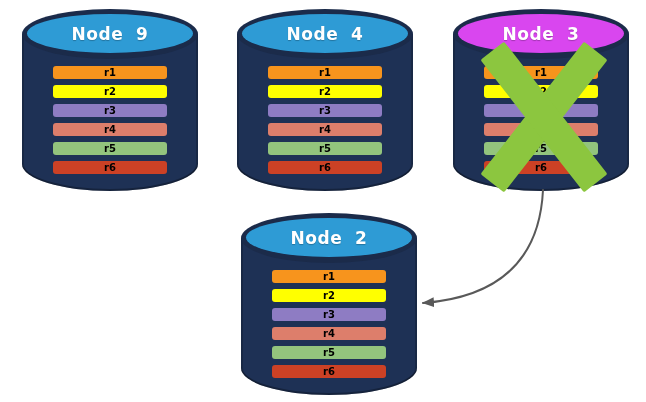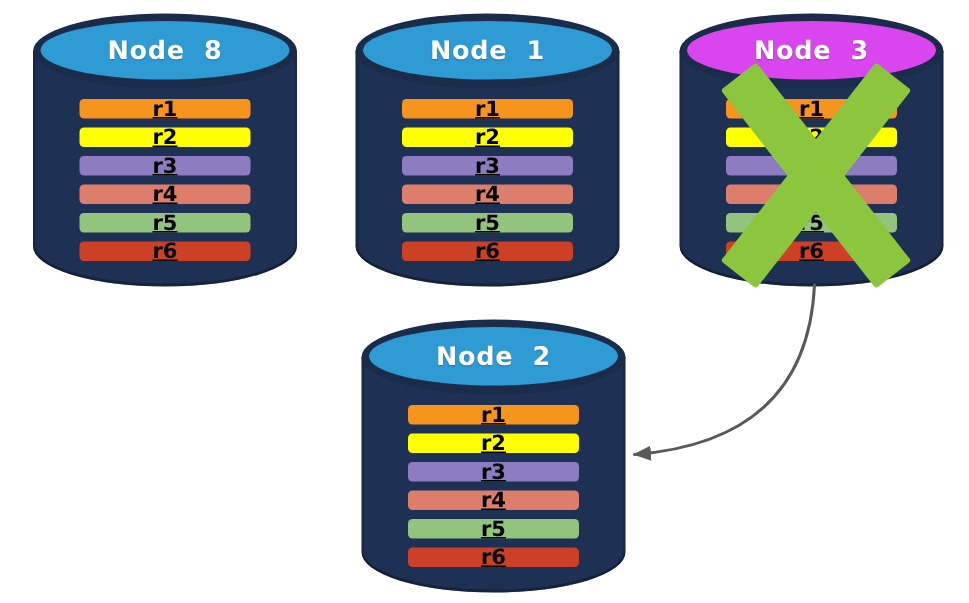--- a/index.html
+++ b/index.html
@@ -54,24 +54,23 @@
     width: 114px;
     display: flex; flex-direction: column; gap: 6px;
   }
   .row {
     height: 13px;
     border-radius: 3px;
     display: flex; align-items: center; justify-content: center;
   }
   .row-label {
     color: #000000;
-    font-size: 14px;
+    font-size: 10px;
     font-weight: bold;
     line-height: 1;
-    text-decoration: underline;
   }
 
   
   .x-mark {
     position: absolute;
     left: 39px; top: 42px;
     width: 103px; height: 132px;
     pointer-events: none;
   }
   .x-bar {
@@ -113,21 +112,21 @@
         </div>
       <div class="row" style="background-color: rgb(147, 196, 125);">
           <span class="row-label">r5</span>
         </div>
       <div class="row" style="background-color: rgb(204, 65, 37);">
           <span class="row-label">r6</span>
         </div>
     </div>
     <div class="cyl-top" style="background-color: rgb(27, 43, 74);">
       <div class="cyl-top-inner" style="background-color: rgb(46, 155, 213);">
-        <span class="node-label">Node  8</span>
+        <span class="node-label">Node  9</span>
       </div>
     </div>
   </div>
 
   <div class="node" style="left:237px; top:9px;">
     <div class="cyl-body" style="background-color: rgb(30, 49, 85);"></div>
     <div class="rows">
       <div class="row" style="background-color: rgb(247, 148, 29);">
           <span class="row-label">r1</span>
         </div>
@@ -142,21 +141,21 @@
         </div>
       <div class="row" style="background-color: rgb(147, 196, 125);">
           <span class="row-label">r5</span>
         </div>
       <div class="row" style="background-color: rgb(204, 65, 37);">
           <span class="row-label">r6</span>
         </div>
     </div>
     <div class="cyl-top" style="background-color: rgb(27, 43, 74);">
       <div class="cyl-top-inner" style="background-color: rgb(46, 155, 213);">
-        <span class="node-label">Node  1</span>
+        <span class="node-label">Node  4</span>
       </div>
     </div>
   </div>
 
   <div class="node" style="left:453px; top:9px;">
     <div class="cyl-body" style="background-color: rgb(30, 49, 85);"></div>
     <div class="rows">
       <div class="row" style="background-color: rgb(247, 148, 29);">
           <span class="row-label">r1</span>
         </div>

